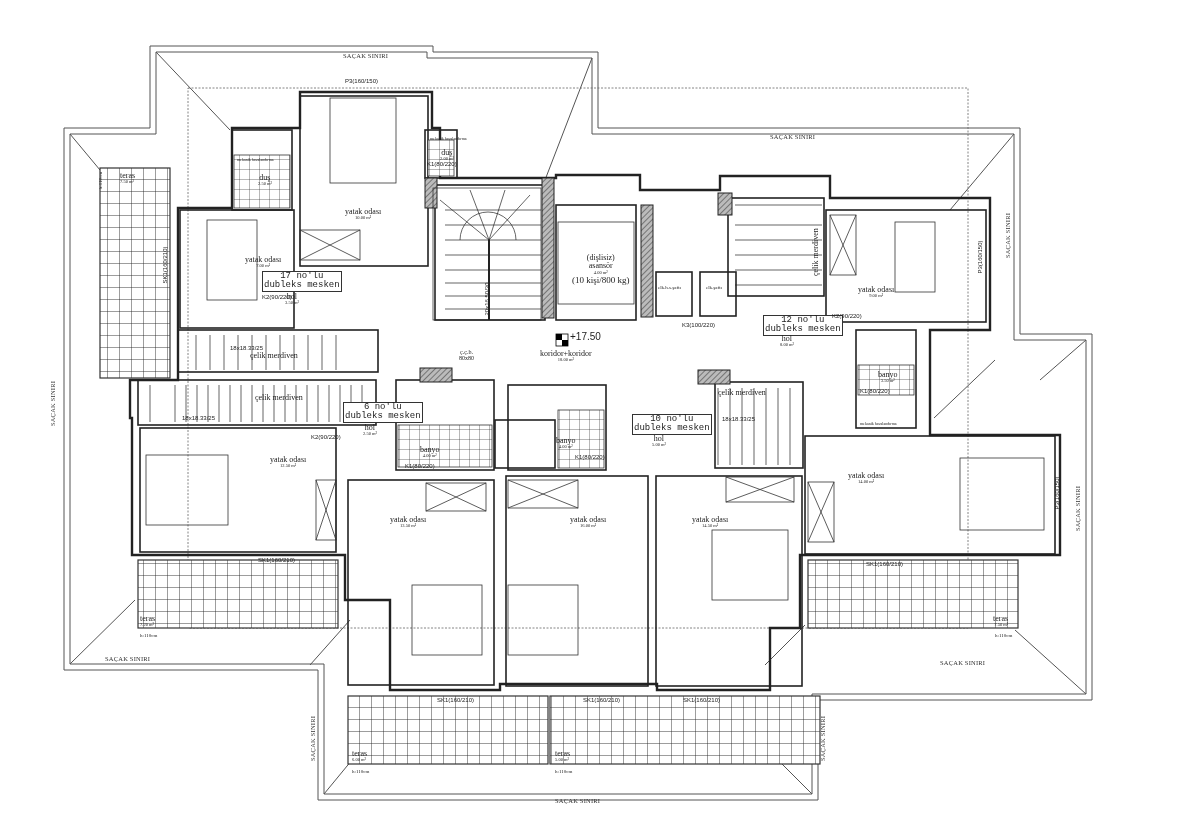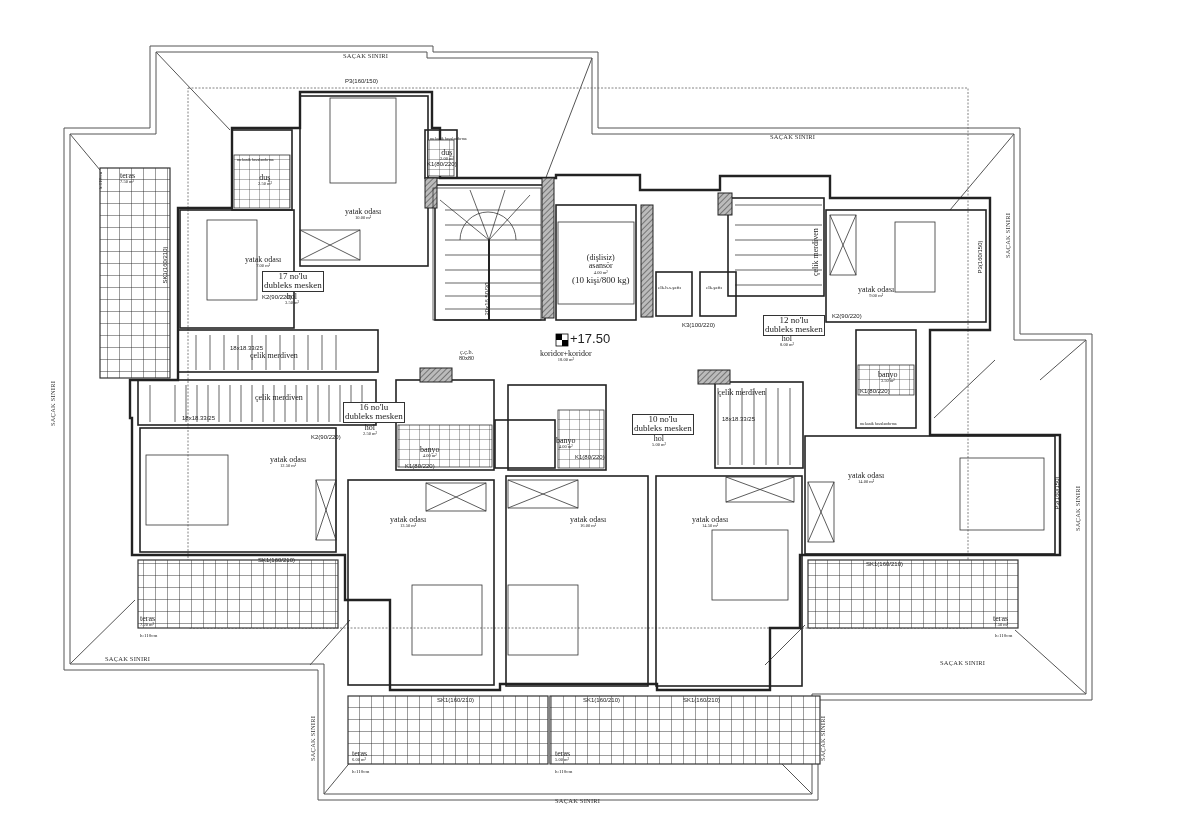--- a/index.html
+++ b/index.html
@@ -1,21 +1,21 @@
 <!DOCTYPE html>
 <html><head>
 <meta charset="utf-8">
 <style>
   html,body{margin:0;padding:0;background:#fff;}
   body{width:1186px;height:839px;position:relative;overflow:hidden;font-family:"Liberation Serif","DejaVu Serif",serif;color:#222;}
   #plan{position:absolute;left:0;top:0;width:1186px;height:839px;}
   .lbl{position:absolute;text-align:center;white-space:nowrap;line-height:1.05;}
   .room{font-size:8px;}
   .area{font-size:4.5px;display:block;}
-  .unit{position:absolute;border:1px solid #333;font-size:9px;line-height:1.05;padding:0 1px;background:#fff;text-align:center;white-space:nowrap;}
+  .unit{position:absolute;border:1px solid #333;font-size:9px;line-height:1.05;padding:0 1px;background:#fff;text-align:center;white-space:nowrap;font-family:Liberation Mono, monospace;}
   .hol{position:absolute;text-align:center;font-size:8px;white-space:nowrap;line-height:1.05;}
   .eave{position:absolute;font-size:6.5px;letter-spacing:.2px;white-space:nowrap;color:#333;}
   .vert{transform:rotate(-90deg);transform-origin:center;}
   .tag{position:absolute;font-family:"Liberation Sans",sans-serif;font-size:6px;white-space:nowrap;}
   .small{position:absolute;font-size:5px;white-space:nowrap;}
 </style>
 </head>
 <body>
 
 <svg id="plan" viewBox="0 0 1186 839" xmlns="http://www.w3.org/2000/svg">
@@ -173,21 +173,21 @@
 <div class="eave" style="left:940px;top:659px">SAÇAK SINIRI</div>
 <div class="eave" style="left:555px;top:797px">SAÇAK SINIRI</div>
 <div class="eave vert" style="left:30px;top:400px">SAÇAK SINIRI</div>
 <div class="eave vert" style="left:985px;top:232px">SAÇAK SINIRI</div>
 <div class="eave vert" style="left:1055px;top:505px">SAÇAK SINIRI</div>
 <div class="eave vert" style="left:290px;top:735px">SAÇAK SINIRI</div>
 <div class="eave vert" style="left:800px;top:735px">SAÇAK SINIRI</div>
 
 <div class="unit" style="left:262px;top:271px"><span>17 no'lu</span><br><span>dubleks mesken</span></div>
 <div class="hol" style="left:285px;top:293px"><span>hol</span><span class="area">3.50 m²</span></div>
-<div class="unit" style="left:343px;top:402px"><span>16 no'lu</span><br><span>dubleks mesken</span></div>
+<div class="unit" style="left:343px;top:402px"><span>6 no'lu</span><br><span>dubleks mesken</span></div>
 <div class="hol" style="left:363px;top:424px"><span>hol</span><span class="area">2.50 m²</span></div>
 <div class="unit" style="left:632px;top:414px"><span>10 no'lu</span><br><span>dubleks mesken</span></div>
 <div class="hol" style="left:652px;top:435px"><span>hol</span><span class="area">5.00 m²</span></div>
 <div class="unit" style="left:763px;top:315px"><span>12 no'lu</span><br><span>dubleks mesken</span></div>
 <div class="hol" style="left:780px;top:335px"><span>hol</span><span class="area">8.00 m²</span></div>
 
 <div class="lbl room" style="left:345px;top:208px"><span>yatak odası</span><span class="area">10.00 m²</span></div>
 <div class="lbl room" style="left:245px;top:256px"><span>yatak odası</span><span class="area">7.00 m²</span></div>
 <div class="lbl room" style="left:270px;top:456px"><span>yatak odası</span><span class="area">12.50 m²</span></div>
 <div class="lbl room" style="left:390px;top:516px"><span>yatak odası</span><span class="area">13.50 m²</span></div>
@@ -215,21 +215,21 @@
 
 <div class="lbl" style="left:572px;top:254px;font-size:8px">
   <span>(dişlisiz)</span><br><span>asansör</span><span class="area">4.00 m²</span><span style="font-size:9px">(10 kişi/800 kg)</span>
 </div>
 <div class="small" style="left:658px;top:285px">elk.h.s.şaftı</div>
 <div class="small" style="left:706px;top:285px">elk.şaftı</div>
 <div class="lbl" style="left:459px;top:349px;font-size:6px"><span>ç.ç.b.</span><br><span>80x80</span></div>
 <div class="small" style="left:237px;top:157px;font-size:4px">mekanik havalandırma</div>
 <div class="small" style="left:430px;top:136px;font-size:4px">mekanik havalandırma</div>
 <div class="small" style="left:860px;top:421px;font-size:4px">mekanik havalandırma</div>
-<div class="tag" style="left:570px;top:331px;font-size:13px">+17.50</div>
+<div class="tag" style="left:570px;top:331px;font-size:10px">+17.50</div>
 
 <div class="lbl room" style="left:250px;top:352px">çelik merdiven</div>
 <div class="tag" style="left:230px;top:345px">18x18.33/25</div>
 <div class="lbl room" style="left:255px;top:394px">çelik merdiven</div>
 <div class="tag" style="left:182px;top:415px">18x18.33/25</div>
 <div class="lbl room" style="left:718px;top:389px">çelik merdiven</div>
 <div class="tag" style="left:722px;top:416px">18x18.33/25</div>
 <div class="lbl room vert" style="left:792px;top:248px">çelik merdiven</div>
 <div class="tag vert" style="left:470px;top:296px">20x16.50/30</div>
 

